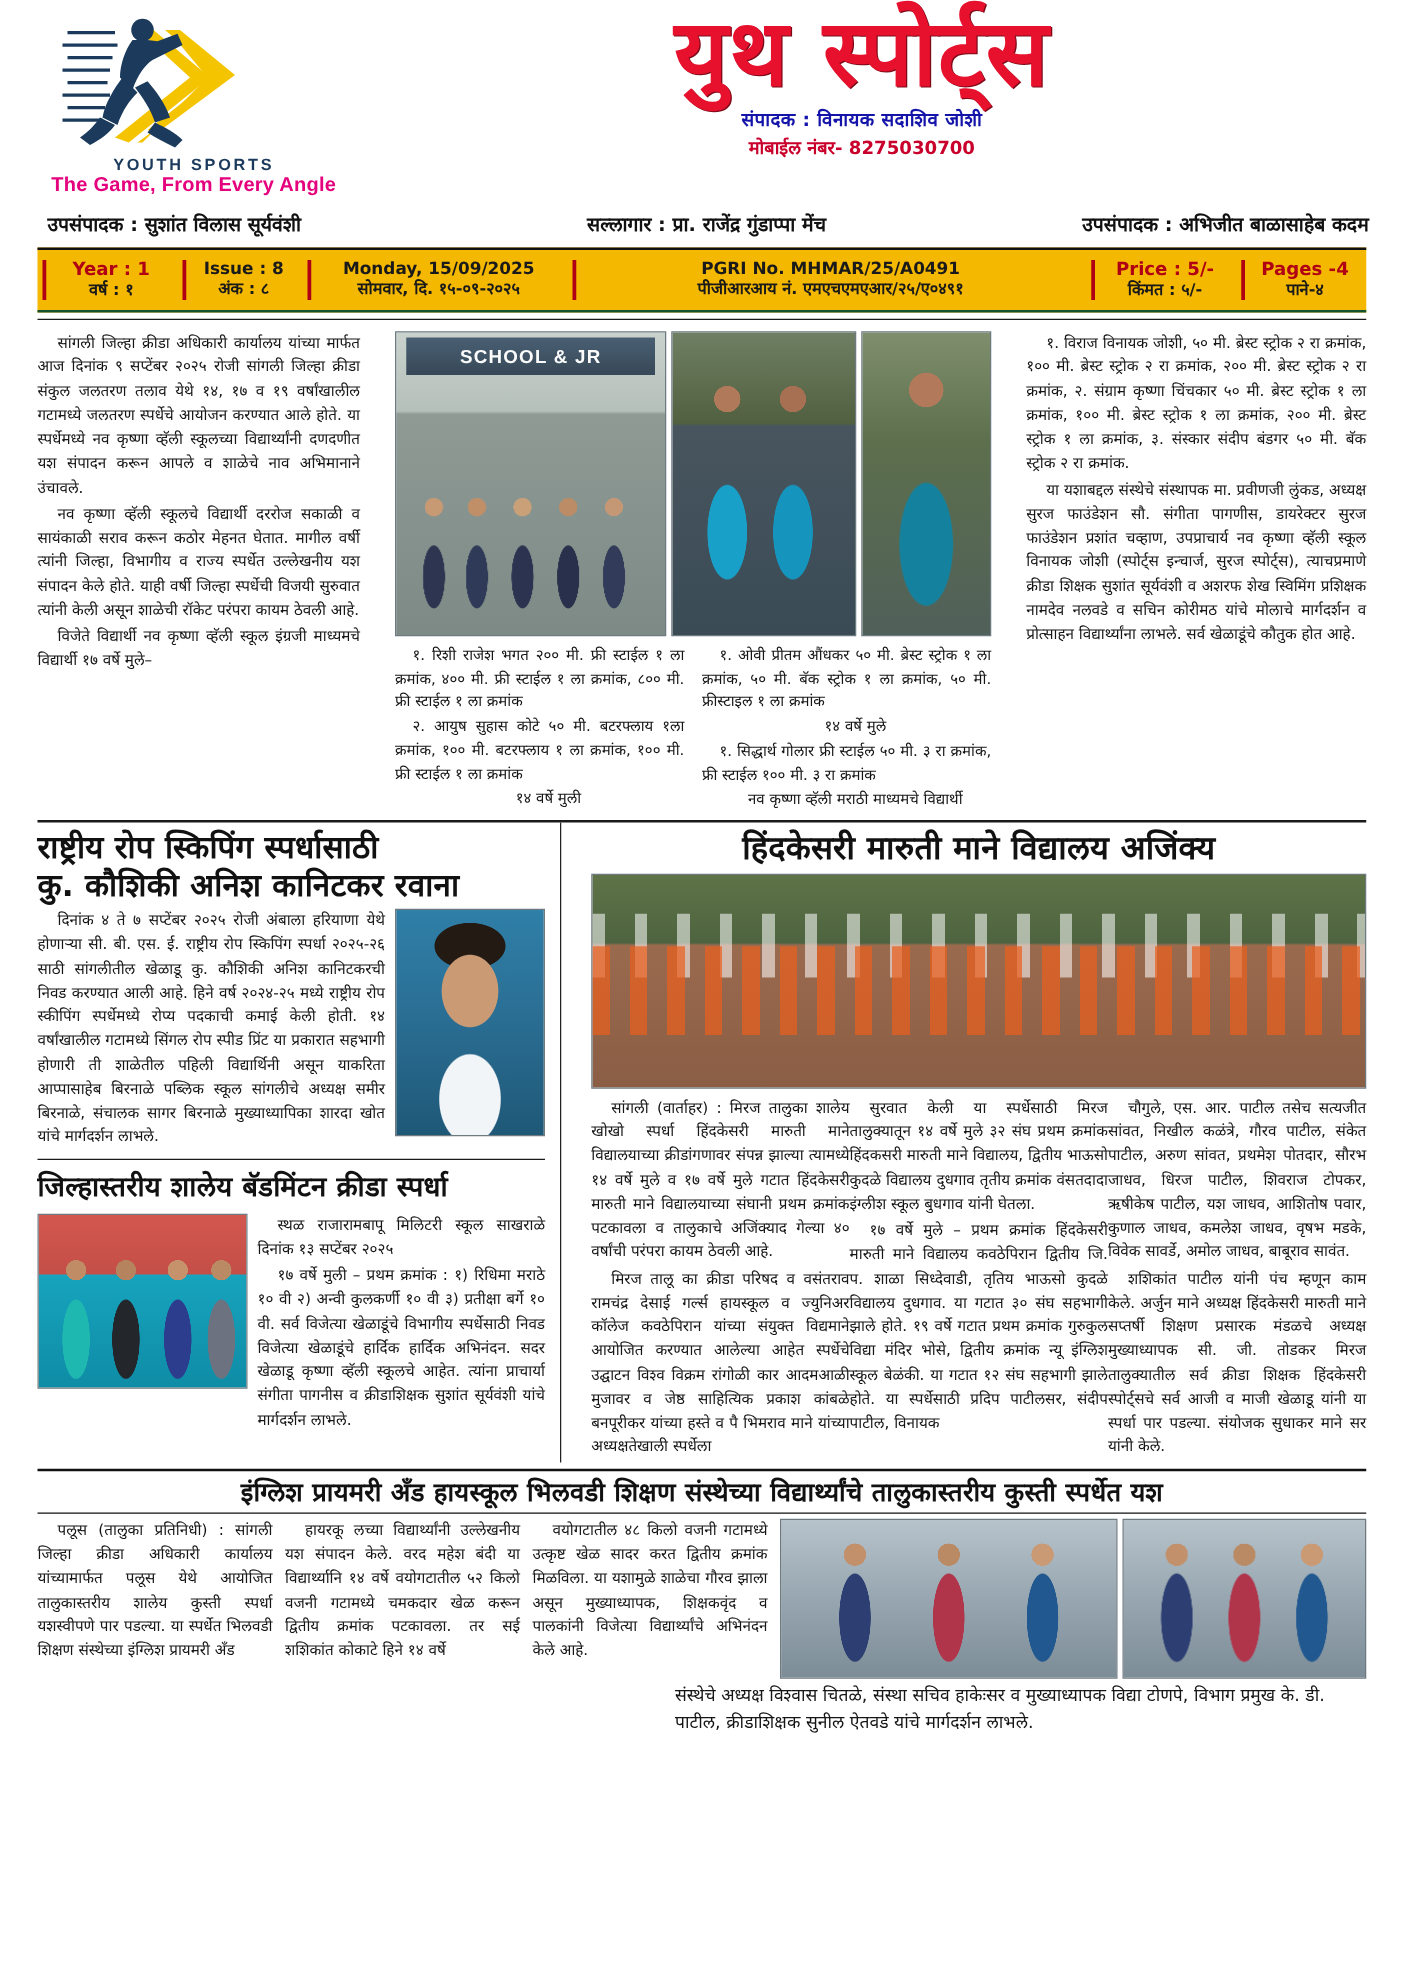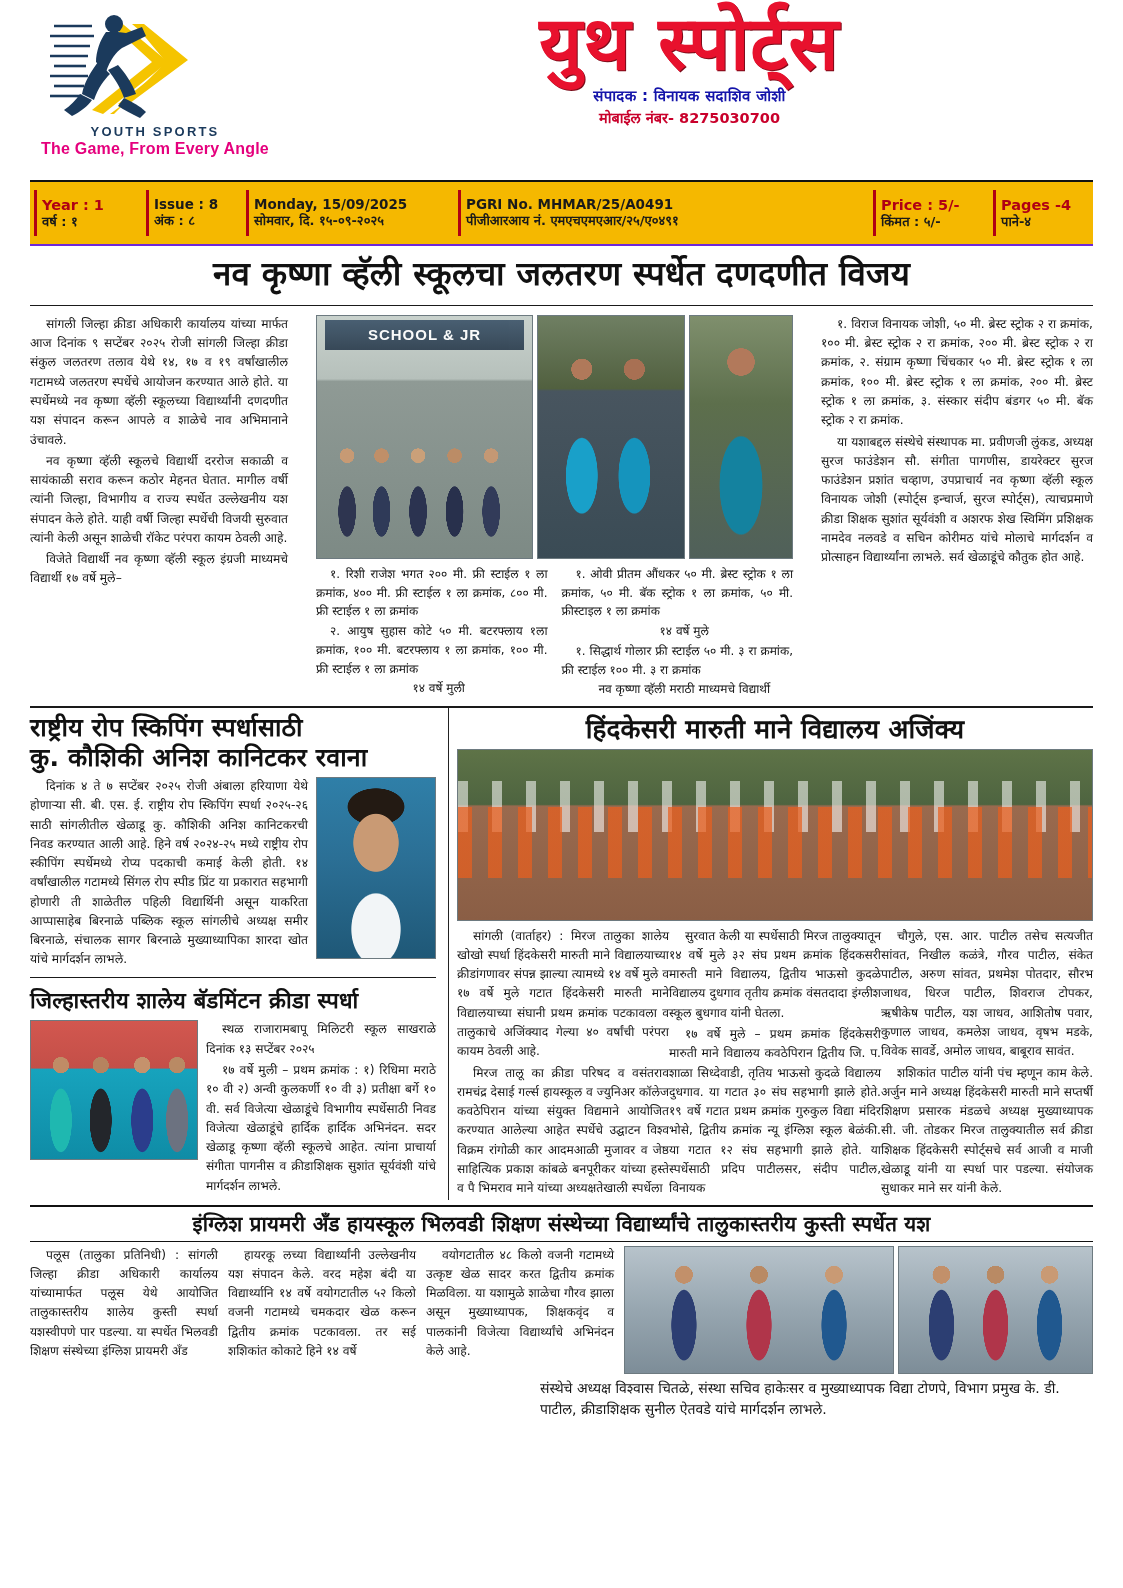--- a/index.html
+++ b/index.html
@@ -125,25 +125,26 @@
     color: #111;
     white-space: nowrap;
   }
   .subeditor-strip > div:nth-child(2) { margin-left: 24px; }
 
   
   .infobar {
     margin: 0 30px;
     background: #f5b800;
     border-top: 2px solid #111;
-    border-bottom: 2px solid #6d28d9;
+    border-bottom: 2px solid #14532d;
     display: flex;
-    height: 66px;
+    height: 52px;
     align-items: stretch;
     font-family: "DejaVu Sans", sans-serif;
+    text-align: center;
   }
   .ib-cell {
     display: flex;
     flex-direction: column;
     justify-content: center;
     padding: 0 6px 0 12px;
     position: relative;
   }
   .ib-cell::before {
     content: "";
@@ -435,20 +436,25 @@
     </div>
 
     <div class="title-block">
       <div class="paper-title">युथ स्पोर्ट्स</div>
       <div class="editor-line">संपादक : विनायक सदाशिव जोशी</div>
       <div class="mobile-line">मोबाईल नंबर- 8275030700</div>
     </div>
 
   </div>
 
+  <div class="subeditor-strip">
+    <div>उपसंपादक : सुशांत विलास सूर्यवंशी</div>
+    <div>सल्लागार : प्रा. राजेंद्र गुंडाप्पा मेंच</div>
+    <div>उपसंपादक : अभिजीत बाळासाहेब कदम</div>
+  </div>
 
   <div class="infobar">
     <div class="ib-cell ib-c-year ib-accent">
       <span class="ib-en">Year : 1</span>
       <span class="ib-mr">वर्ष : १</span>
     </div>
     <div class="ib-cell ib-c-issue">
       <span class="ib-en">Issue : 8</span>
       <span class="ib-mr">अंक : ८</span>
     </div>
@@ -466,21 +472,20 @@
     </div>
     <div class="ib-cell ib-c-pages ib-accent">
       <span class="ib-en">Pages -4</span>
       <span class="ib-mr">पाने-४</span>
     </div>
   </div>
 
   <div class="content">
 
     <div>
-      <h1 class="headline h-main">नव कृष्णा व्हॅली स्कूलचा जलतरण स्पर्धेत दणदणीत विजय</h1>
       <div class="rule-thin"></div>
 
       <div class="story1">
 
         <div class="s1-col-l body-text">
           <p>सांगली जिल्हा क्रीडा अधिकारी कार्यालय यांच्या मार्फत आज दिनांक ९ सप्टेंबर २०२५ रोजी सांगली जिल्हा क्रीडा संकुल जलतरण तलाव येथे १४, १७ व १९ वर्षांखालील गटामध्ये जलतरण स्पर्धेचे आयोजन करण्यात आले होते. या स्पर्धेमध्ये नव कृष्णा व्हॅली स्कूलच्या विद्यार्थ्यांनी दणदणीत यश संपादन करून आपले व शाळेचे नाव अभिमानाने उंचावले.</p>
           <p>नव कृष्णा व्हॅली स्कूलचे विद्यार्थी दररोज सकाळी व सायंकाळी सराव करून कठोर मेहनत घेतात. मागील वर्षी त्यांनी जिल्हा, विभागीय व राज्य स्पर्धेत उल्लेखनीय यश संपादन केले होते. याही वर्षी जिल्हा स्पर्धेची विजयी सुरुवात त्यांनी केली असून शाळेची रॉकेट परंपरा कायम ठेवली आहे.</p>
           <p>विजेते विद्यार्थी नव कृष्णा व्हॅली स्कूल इंग्रजी माध्यमचे विद्यार्थी १७ वर्षे मुले–</p>
         </div>
 
@@ -540,21 +545,21 @@
           <div class="bad-body">
             <div class="bad-photo photo ph-badminton"></div>
             <div class="bad-text body-text">
               <p>स्थळ राजारामबापू मिलिटरी स्कूल साखराळे दिनांक १३ सप्टेंबर २०२५</p>
               <p>१७ वर्षे मुली – प्रथम क्रमांक : १) रिधिमा मराठे १० वी २) अन्वी कुलकर्णी १० वी ३) प्रतीक्षा बर्गे १० वी. सर्व विजेत्या खेळाडूंचे विभागीय स्पर्धेसाठी निवड विजेत्या खेळाडूंचे हार्दिक हार्दिक अभिनंदन. सदर खेळाडू कृष्णा व्हॅली स्कूलचे आहेत. त्यांना प्राचार्या संगीता पागनीस व क्रीडाशिक्षक सुशांत सूर्यवंशी यांचे मार्गदर्शन लाभले.</p>
             </div>
           </div>
         </div>
       </div>
 
-      <div class="mid-right vdiv" style="padding-left:8px">
+      <div class="mid-right vdiv" style="padding-left:24px">
         <h2 class="headline h-sec">हिंदकेसरी मारुती माने विद्यालय अजिंक्य</h2>
         <div class="khokho-photo photo ph-team"></div>
         <div class="khokho-cols body-text">
           <div>
             <p>सांगली (वार्ताहर) : मिरज तालुका शालेय खोखो स्पर्धा हिंदकेसरी मारुती माने विद्यालयाच्या क्रीडांगणावर संपन्न झाल्या त्यामध्ये १४ वर्षे मुले व १७ वर्षे मुले गटात हिंदकेसरी मारुती माने विद्यालयाच्या संघानी प्रथम क्रमांक पटकावला व तालुकाचे अजिंक्याद गेल्या ४० वर्षांची परंपरा कायम ठेवली आहे.</p>
             <p>मिरज तालू का क्रीडा परिषद व वसंतराव रामचंद्र देसाई गर्ल्स हायस्कूल व ज्युनिअर कॉलेज कवठेपिरान यांच्या संयुक्त विद्यमाने आयोजित करण्यात आलेल्या आहेत स्पर्धेचे उद्घाटन विश्व विक्रम रांगोळी कार आदमआळी मुजावर व जेष्ठ साहित्यिक प्रकाश कांबळे बनपूरीकर यांच्या हस्ते व पै भिमराव माने यांच्या अध्यक्षतेखाली स्पर्धेला</p>
           </div>
           <div>
             <p>सुरवात केली या स्पर्धेसाठी मिरज तालुक्यातून १४ वर्षे मुले ३२ संघ प्रथम क्रमांक हिंदकसरी मारुती माने विद्यालय, द्वितीय भाऊसो कुदळे विद्यालय दुधगाव तृतीय क्रमांक वंसतदादा इंग्लीश स्कूल बुधगाव यांनी घेतला.</p>
             <p>१७ वर्षे मुले – प्रथम क्रमांक हिंदकेसरी मारुती माने विद्यालय कवठेपिरान द्वितीय जि. प. शाळा सिध्देवाडी, तृतिय भाऊसो कुदळे विद्यालय दुधगाव. या गटात ३० संघ सहभागी झाले होते. १९ वर्षे गटात प्रथम क्रमांक गुरुकुल विद्या मंदिर भोसे, द्वितीय क्रमांक न्यू इंग्लिश स्कूल बेळंकी. या गटात १२ संघ सहभागी झाले होते. या स्पर्धेसाठी प्रदिप पाटीलसर, संदीप पाटील, विनायक</p>

